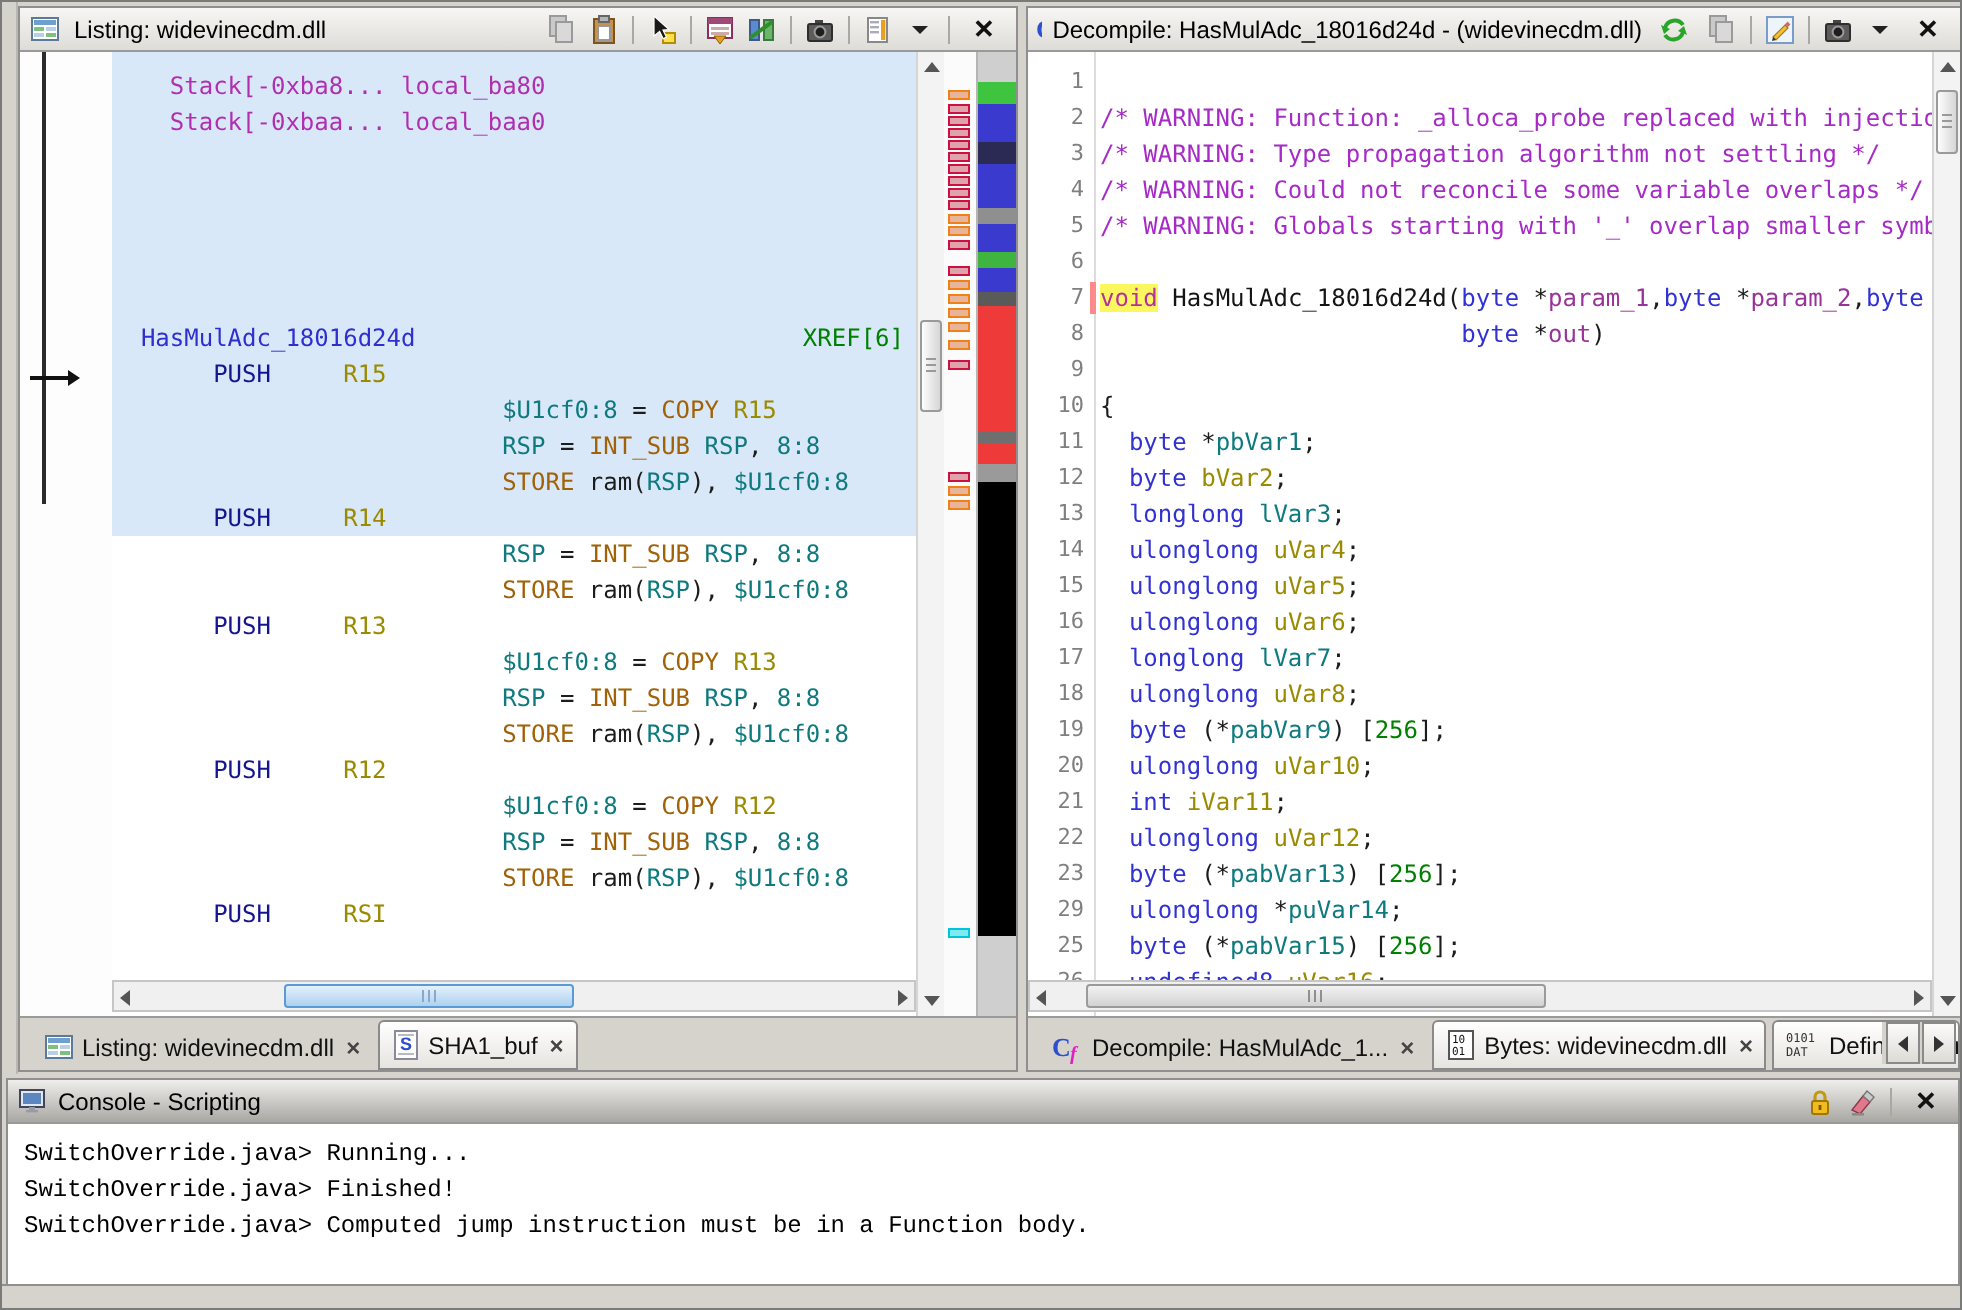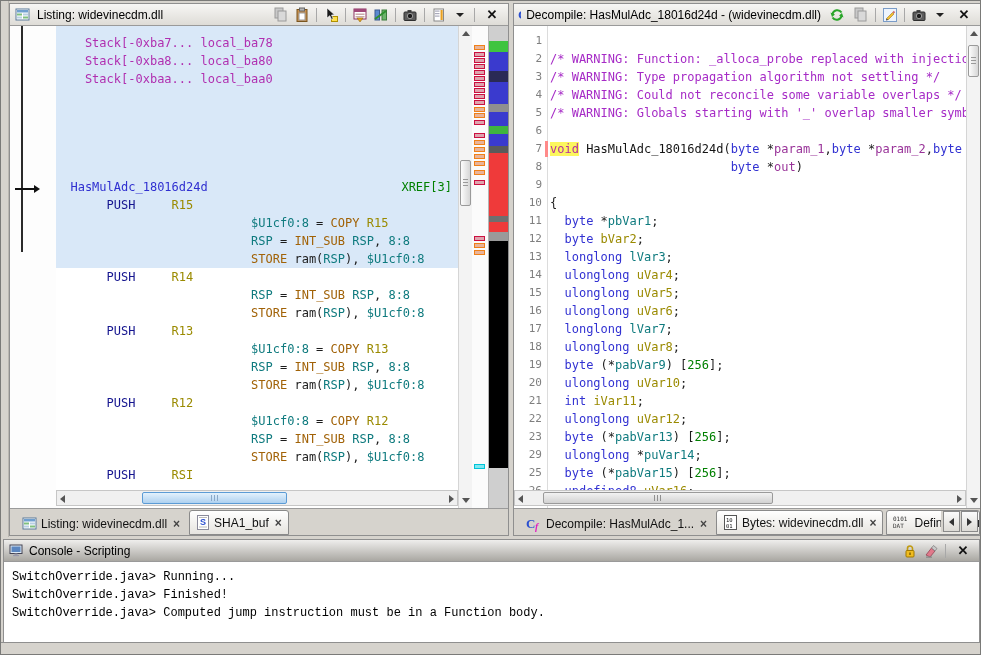--- a/index.html
+++ b/index.html
@@ -175,29 +175,28 @@
       <span class="hdiv"></span>
       <span class="hbtn xclose">✕</span>
     </div>
     <div class="panel-body">
       <div class="lmargin">
         <div class="flow-line"></div>
         <div class="flow-arrow"></div>
       </div>
       <div class="sel-block"></div>
       <div class="listing-rows">
-          <div class="lrow"><span class="tk-stack">    Stack[-0xba7... local_ba78</span></div>
           <div class="lrow"><span class="tk-stack">    Stack[-0xba8... local_ba80</span></div>
           <div class="lrow"><span class="tk-stack">    Stack[-0xbaa... local_baa0</span></div>
           <div class="lrow"></div>
           <div class="lrow"></div>
           <div class="lrow"></div>
           <div class="lrow"></div>
           <div class="lrow"></div>
-          <div class="lrow"><span class="tk-label">  HasMulAdc_18016d24d</span><span class="xref">XREF[3]</span></div>
+          <div class="lrow"><span class="tk-label">  HasMulAdc_18016d24d</span><span class="xref">XREF[6]</span></div>
           <div class="lrow"><span class="tk-plain">       </span><span class="tk-mn">PUSH</span><span class="tk-plain">     </span><span class="tk-reg">R15</span></div>
           <div class="lrow"><span class="tk-plain">                           </span><span class="tk-pvar">$U1cf0:8</span><span class="tk-plain"> = </span><span class="tk-pop">COPY</span><span class="tk-plain"> </span><span class="tk-reg">R15</span></div>
           <div class="lrow"><span class="tk-plain">                           </span><span class="tk-pvar">RSP</span><span class="tk-plain"> = </span><span class="tk-pop">INT_SUB</span><span class="tk-plain"> </span><span class="tk-pvar">RSP</span><span class="tk-plain">, </span><span class="tk-pvar">8:8</span></div>
           <div class="lrow"><span class="tk-plain">                           </span><span class="tk-pop">STORE</span><span class="tk-plain"> ram(</span><span class="tk-pvar">RSP</span><span class="tk-plain">), </span><span class="tk-pvar">$U1cf0:8</span></div>
           <div class="lrow"><span class="tk-plain">       </span><span class="tk-mn">PUSH</span><span class="tk-plain">     </span><span class="tk-reg">R14</span></div>
           <div class="lrow"><span class="tk-plain">                           </span><span class="tk-pvar">RSP</span><span class="tk-plain"> = </span><span class="tk-pop">INT_SUB</span><span class="tk-plain"> </span><span class="tk-pvar">RSP</span><span class="tk-plain">, </span><span class="tk-pvar">8:8</span></div>
           <div class="lrow"><span class="tk-plain">                           </span><span class="tk-pop">STORE</span><span class="tk-plain"> ram(</span><span class="tk-pvar">RSP</span><span class="tk-plain">), </span><span class="tk-pvar">$U1cf0:8</span></div>
           <div class="lrow"><span class="tk-plain">       </span><span class="tk-mn">PUSH</span><span class="tk-plain">     </span><span class="tk-reg">R13</span></div>
           <div class="lrow"><span class="tk-plain">                           </span><span class="tk-pvar">$U1cf0:8</span><span class="tk-plain"> = </span><span class="tk-pop">COPY</span><span class="tk-plain"> </span><span class="tk-reg">R13</span></div>
           <div class="lrow"><span class="tk-plain">                           </span><span class="tk-pvar">RSP</span><span class="tk-plain"> = </span><span class="tk-pop">INT_SUB</span><span class="tk-plain"> </span><span class="tk-pvar">RSP</span><span class="tk-plain">, </span><span class="tk-pvar">8:8</span></div>

